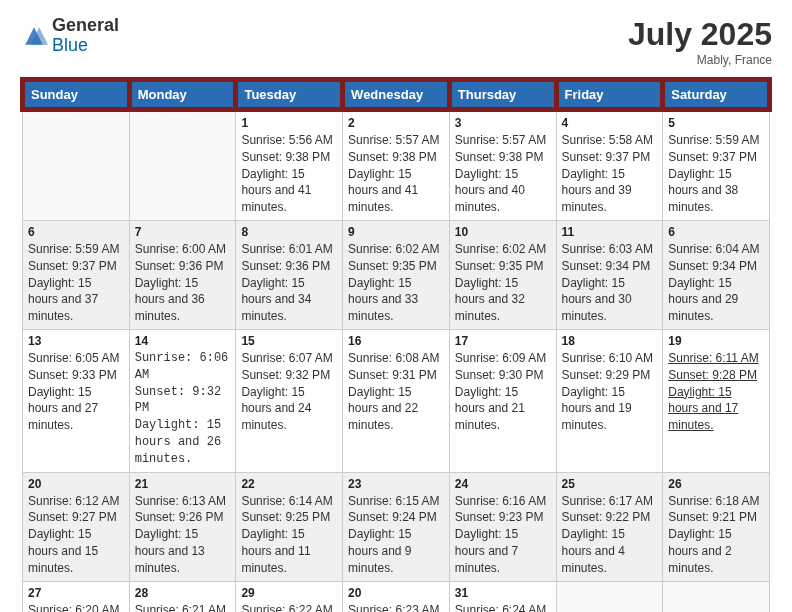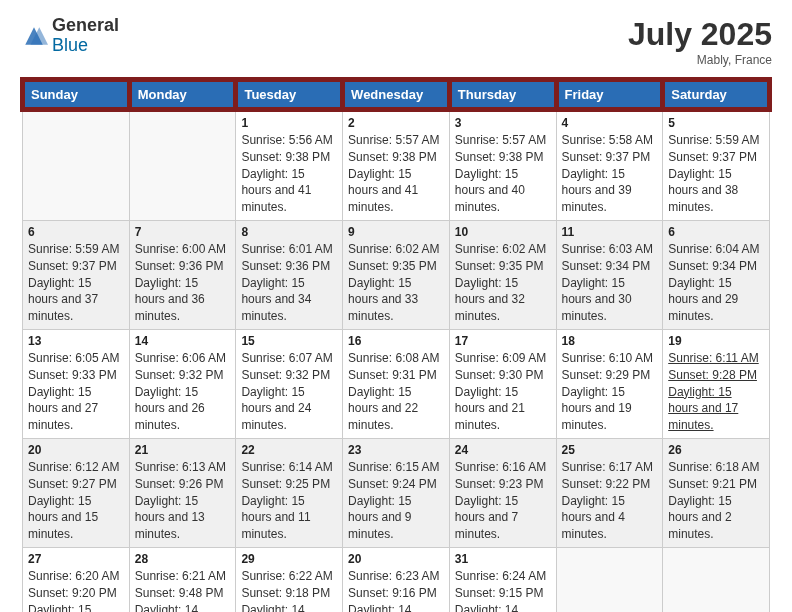--- a/index.html
+++ b/index.html
@@ -215,21 +215,21 @@
         </tr>
         <tr>
           <td>
             <span class="day-num">13</span>
             <div class="day-info" style="white-space: pre-line;">Sunrise: 6:05 AM
 Sunset: 9:33 PM
 Daylight: 15 hours and 27 minutes.</div>
           </td>
           <td>
             <span class="day-num">14</span>
-            <div class="day-info" style="white-space: pre-line;">Sunrise: 6:06 AM
+            <div class="day-info" style="white-space: pre-line; font-family: Liberation Mono, monospace;">Sunrise: 6:06 AM
 Sunset: 9:32 PM
 Daylight: 15 hours and 26 minutes.</div>
           </td>
           <td>
             <span class="day-num">15</span>
             <div class="day-info" style="white-space: pre-line;">Sunrise: 6:07 AM
 Sunset: 9:32 PM
 Daylight: 15 hours and 24 minutes.</div>
           </td>
           <td>

